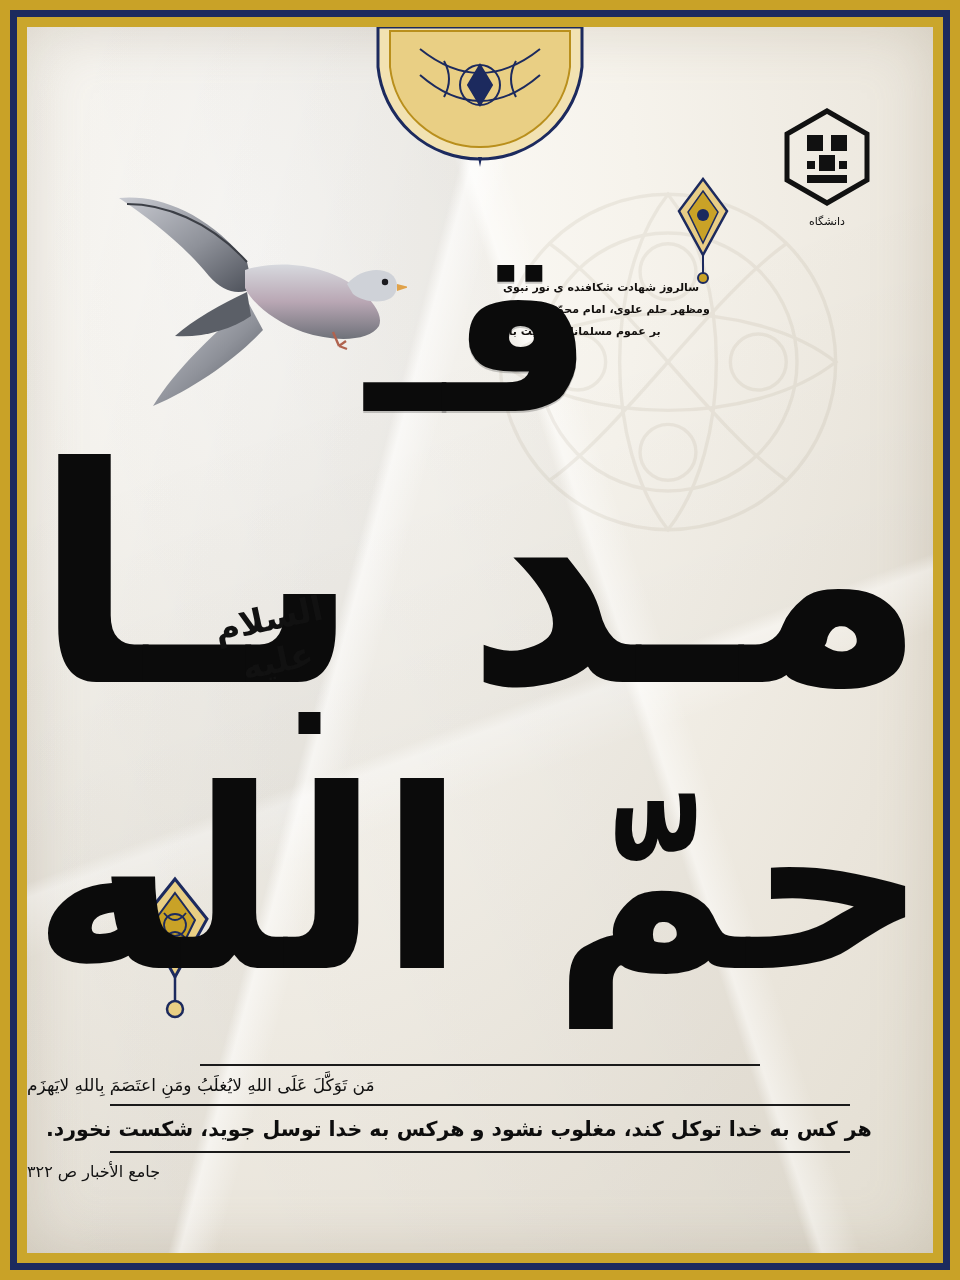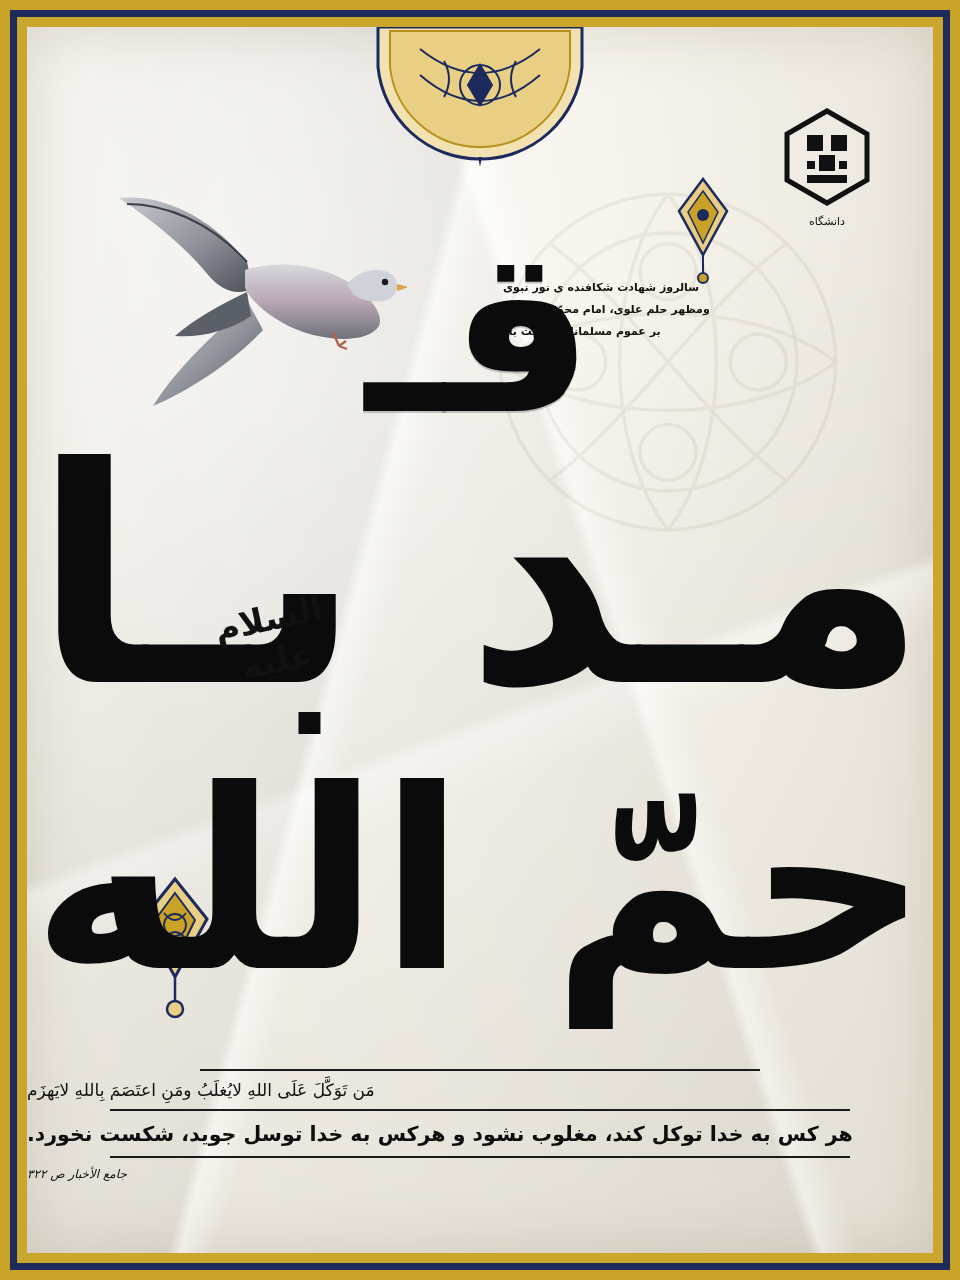--- a/index.html
+++ b/index.html
@@ -151,23 +151,24 @@
   .rule.short{width:560px;}
   .rule.long{width:740px;}
   .hadith-ar{
     font-size:17px;color:#111;margin:9px auto 9px;
     font-family:"DejaVu Sans","Liberation Sans",sans-serif;
     letter-spacing:.2px;
   }
   .hadith-fa{
     font-size:20.5px;font-weight:bold;color:#0d0d0d;
     margin:11px auto 10px;
+    padding-left:19px;
   }
   .hadith-src{
-    font-size:12px;color:#111;margin-top:9px;font-style:italic;
+    font-size:16px;color:#111;margin-top:9px;
   }
 </style>
 </head>
 <body>
 
 <div class="poster">
 
   <div class="frame-outer"></div>
   <div class="frame-inner"></div>
   <div class="frame-inner2"></div>

